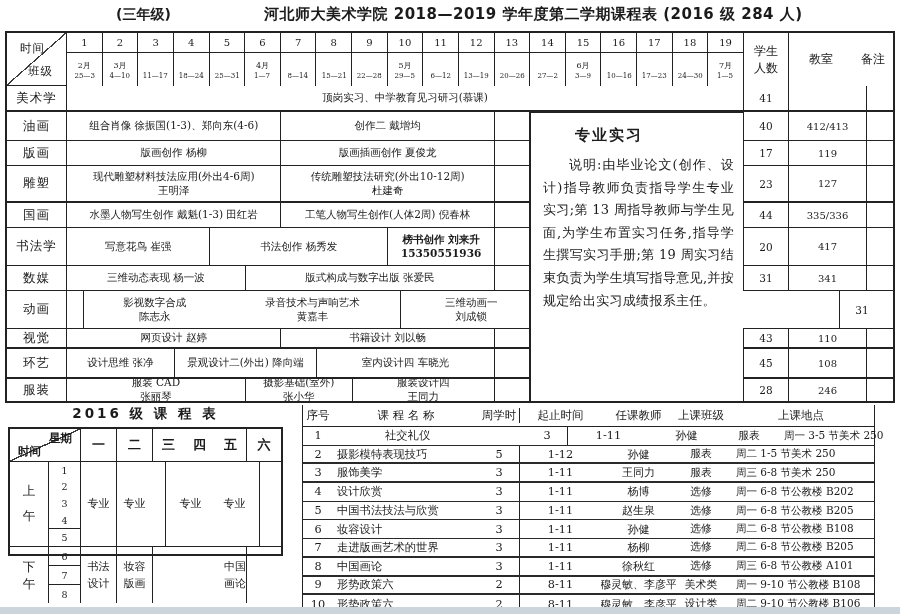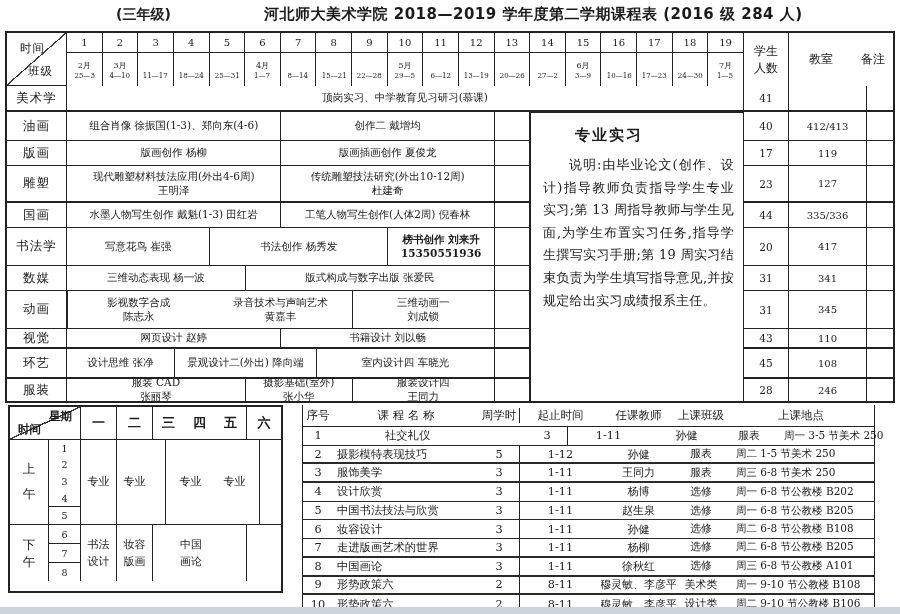--- a/index.html
+++ b/index.html
@@ -35,35 +35,35 @@
 .mcell .ln{white-space:nowrap}
 .mfill{flex:0 0 auto}
 .mst{flex:0 0 45px;border-left:1px solid #222;display:flex;align-items:center;justify-content:center;font-size:10.5px}
 .mrm{flex:0 0 78px;border-left:1px solid #222;display:flex;align-items:center;justify-content:center;font-size:10px}
 .mnt{flex:0 0 27px;border-left:1px solid #222}
 .ibox{position:absolute;left:522px;top:79px;width:214px;height:289px;background:#fff;border-left:2px solid #222;border-top:1px solid #222;padding:13px 9px 0 12px}
 .ibox .it{font-family:"DejaVu Sans",sans-serif;font-weight:700;font-size:15px;margin-left:32px;letter-spacing:2px}
 .ibox .ib{margin-top:9px;font-size:13px;line-height:1.74;text-align:justify;text-indent:2em;letter-spacing:.3px}
 
 .wtitle{position:absolute;left:8px;top:405px;width:275px;text-align:center;font-weight:700;font-size:13.5px;font-family:"DejaVu Sans",sans-serif;letter-spacing:3px}
-.wt{position:absolute;left:8px;top:405px;width:275px;height:188px;border:2px solid #222;background:#fff}
+.wt{position:absolute;left:8px;top:427px;width:275px;height:129px;border:2px solid #222;background:#fff}
 .wt-hdr{display:flex;height:33px;border-bottom:1px solid #222}
 .wt-corner{flex:0 0 70px;position:relative;font-size:11.5px;
   background:linear-gradient(to bottom right,transparent 48.8%,#3a3a3a 48.8%,#3a3a3a 51.2%,transparent 51.2%)}
 .wt-corner .ct1{position:absolute;right:8px;top:2px;font-weight:600}
 .wt-corner .ct2{position:absolute;left:8px;bottom:2px;font-weight:600}
 .wd{border-left:1px solid #222;display:flex;align-items:center;justify-content:space-around;font-size:13px;font-weight:600}
 .wt-block{display:flex}
 .wt-block.am{border-bottom:1px solid #222}
 .wlbl{flex:0 0 38px;display:flex;flex-direction:column;align-items:center;justify-content:space-evenly;font-size:12.5px;padding:12px 0}
 .wper{flex:0 0 32px;border-left:1px solid #222;display:flex;flex-direction:column}
 .wper div{flex:1;display:flex;align-items:center;justify-content:center;font-size:9.5px}
 .wper div.dv{border-top:1px solid #222}
 .wcell{border-left:1px solid #222;display:flex;flex-direction:column;align-items:center;justify-content:center;font-size:11px;line-height:1.55;white-space:nowrap;overflow:hidden}
-.wcell.wl{align-items:flex-start;padding-left:27px}
+.wcell.wl{align-items:flex-end;padding-left:11px}
 
 .ct{position:absolute;left:302px;top:405px;width:573px;height:209px;border-left:1px solid #222;border-right:1px solid #222;background:#fff}
 .ct-hdr{display:flex;height:22px;align-items:center;border-bottom:1px solid #222;font-size:11.5px}
 .ct-row{display:flex;height:18.7px;border-bottom:1px solid #2a2a2a;align-items:stretch;font-size:11.3px}
 .ct-row.thick{border-bottom-width:2px}
 .cc{overflow:hidden;white-space:nowrap;display:flex;align-items:center}
 .cc.al-c{justify-content:center}
 .cc.al-l{justify-content:flex-start;padding-left:4px}
 .cc.bl{border-left:1px solid #222}
 .cc.loc{padding-left:10px;font-size:10.5px}
@@ -282,21 +282,21 @@
         </div>
         <div class="mcell bl" style="flex: 0 0 249.053px;">
           <div class="ln">版式构成与数字出版 张爱民</div>
         </div>
         <div class="mcell bl" style="flex: 0 0 35.579px;"></div>
         <div class="mfill" style="flex: 0 0 213.474px;"></div>
         <div class="mst">31</div>
         <div class="mrm">341</div>
         <div class="mnt"></div>
       </div>
-      <div class="mrow" style="height: 38px;">
+      <div class="mrow" style="height: 38px; gap: 16px;">
         <div class="mlbl">动画</div>
         <div class="mcell bl" style="flex: 0 0 142.316px;">
           <div class="ln">影视数字合成</div>
           <div class="ln">陈志永</div>
         </div>
         <div class="mcell" style="flex: 0 0 142.316px;">
           <div class="ln">录音技术与声响艺术</div>
           <div class="ln">黄嘉丰</div>
         </div>
         <div class="mcell bl" style="flex: 0 0 142.316px;">

